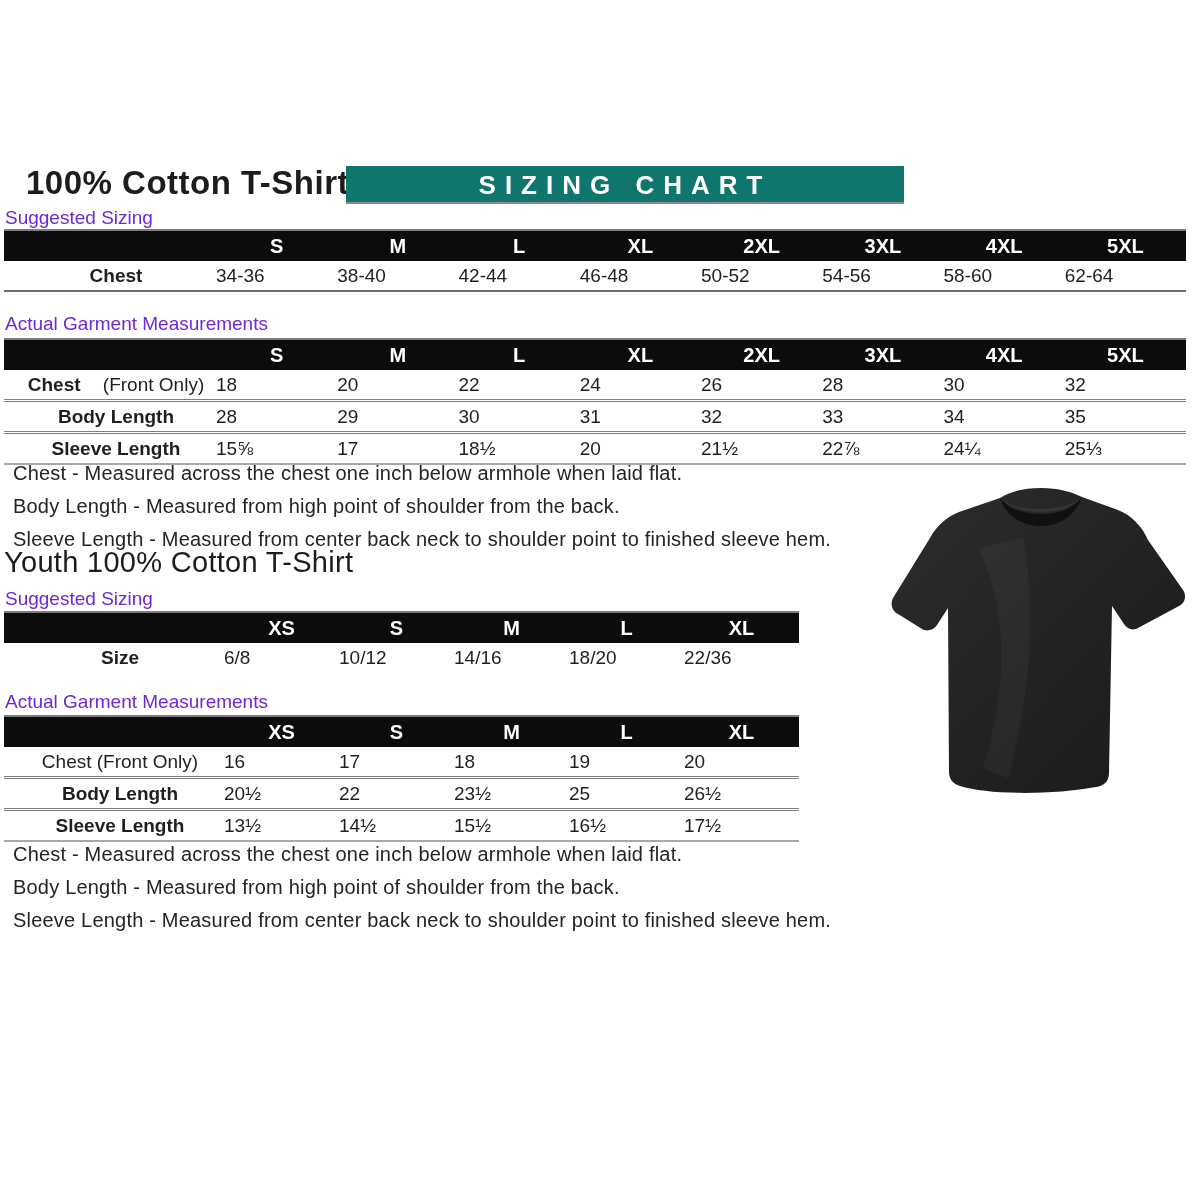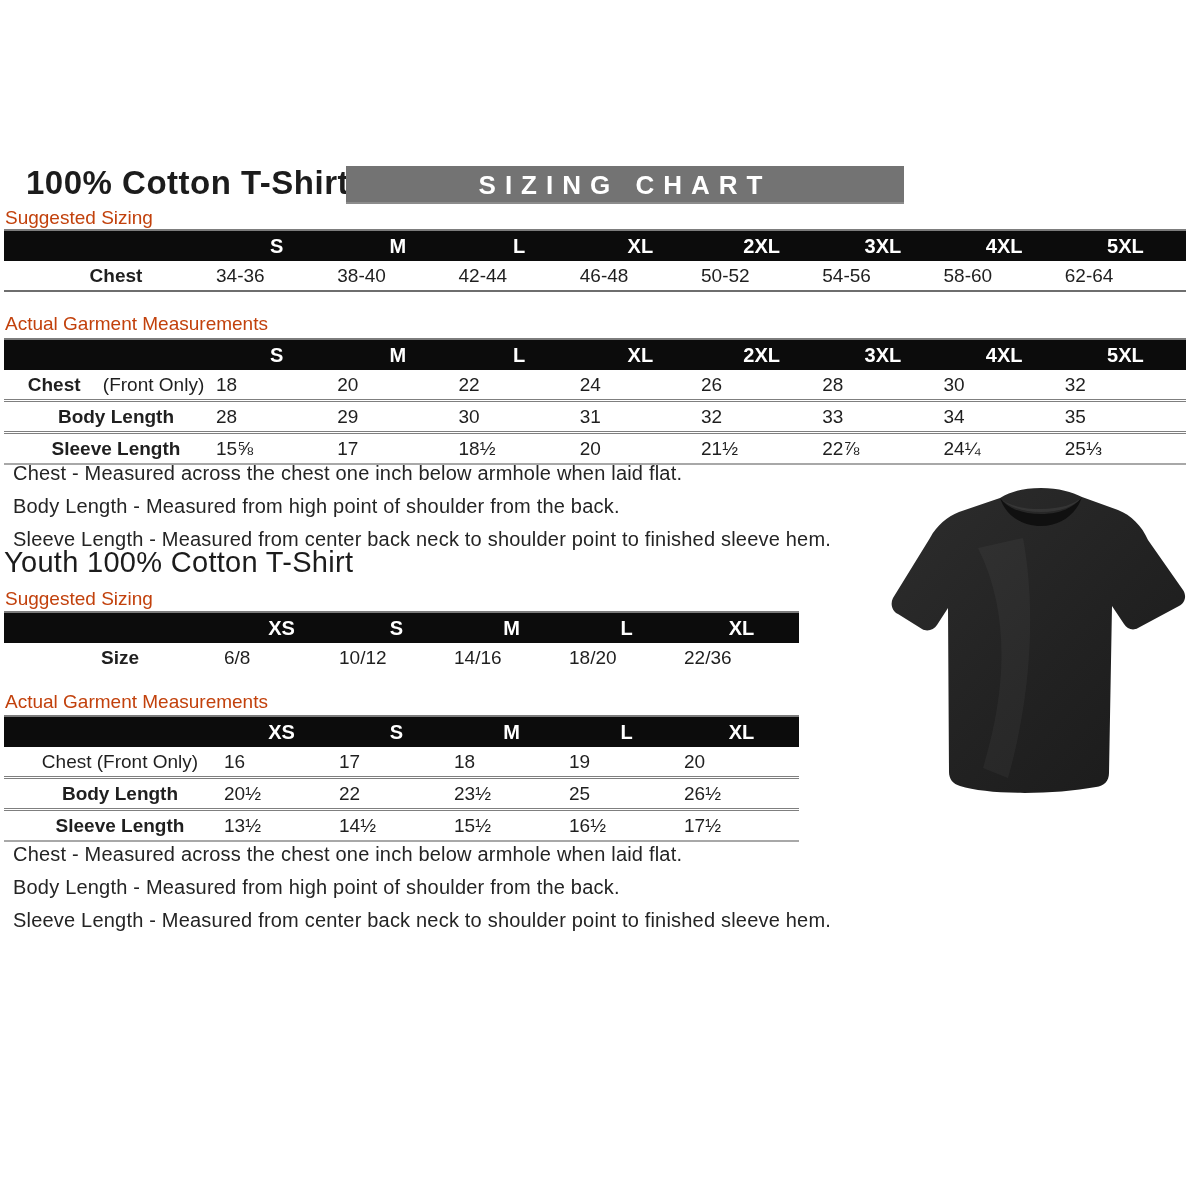--- a/index.html
+++ b/index.html
@@ -1,24 +1,24 @@
 <!DOCTYPE html>
 <html><head>
 <meta charset="utf-8">
 <style>
   html,body{margin:0;padding:0;background:#ffffff;}
   body{width:1200px;height:1200px;position:relative;overflow:hidden;
        font-family:"Liberation Sans","DejaVu Sans",sans-serif;color:#1c1c1c;}
   .abs{position:absolute;}
 
   .page-title{left:10px;top:164px;font-size:33px;font-weight:700;letter-spacing:0.5px;margin-left:16px;}
-  .banner{left:346px;top:166px;width:558px;height:38px;background:#737373;color:#ffffff;
+  .banner{left:346px;top:166px;width:558px;height:38px;background:#0f766e;color:#ffffff;
           font-size:26px;font-weight:700;letter-spacing:9px;text-align:center;line-height:39px;
           border-bottom:2px solid #8c8c8c;box-sizing:border-box;}
-  .sec-label{font-size:19px;color:#c2410c;}
+  .sec-label{font-size:19px;color:#6d28d9;}
   .youth-title{left:4px;top:546px;font-size:29px;font-weight:400;letter-spacing:0.3px;}
 
   table{border-collapse:collapse;table-layout:fixed;position:absolute;}
   table.sz{border-top:2px solid #7d7d7d;}
   th{background:#0c0c0c;color:#ffffff;font-size:20px;font-weight:700;height:30px;
      text-align:center;padding:0;}
   td{font-size:19px;text-align:left;height:29px;padding:0;color:#1f1f1f;}
   td.lbl,th.lbl{text-align:center;padding-left:12px;}
   .rl{font-weight:700;}
   .rl-suffix{font-weight:400;margin-left:17px;}

